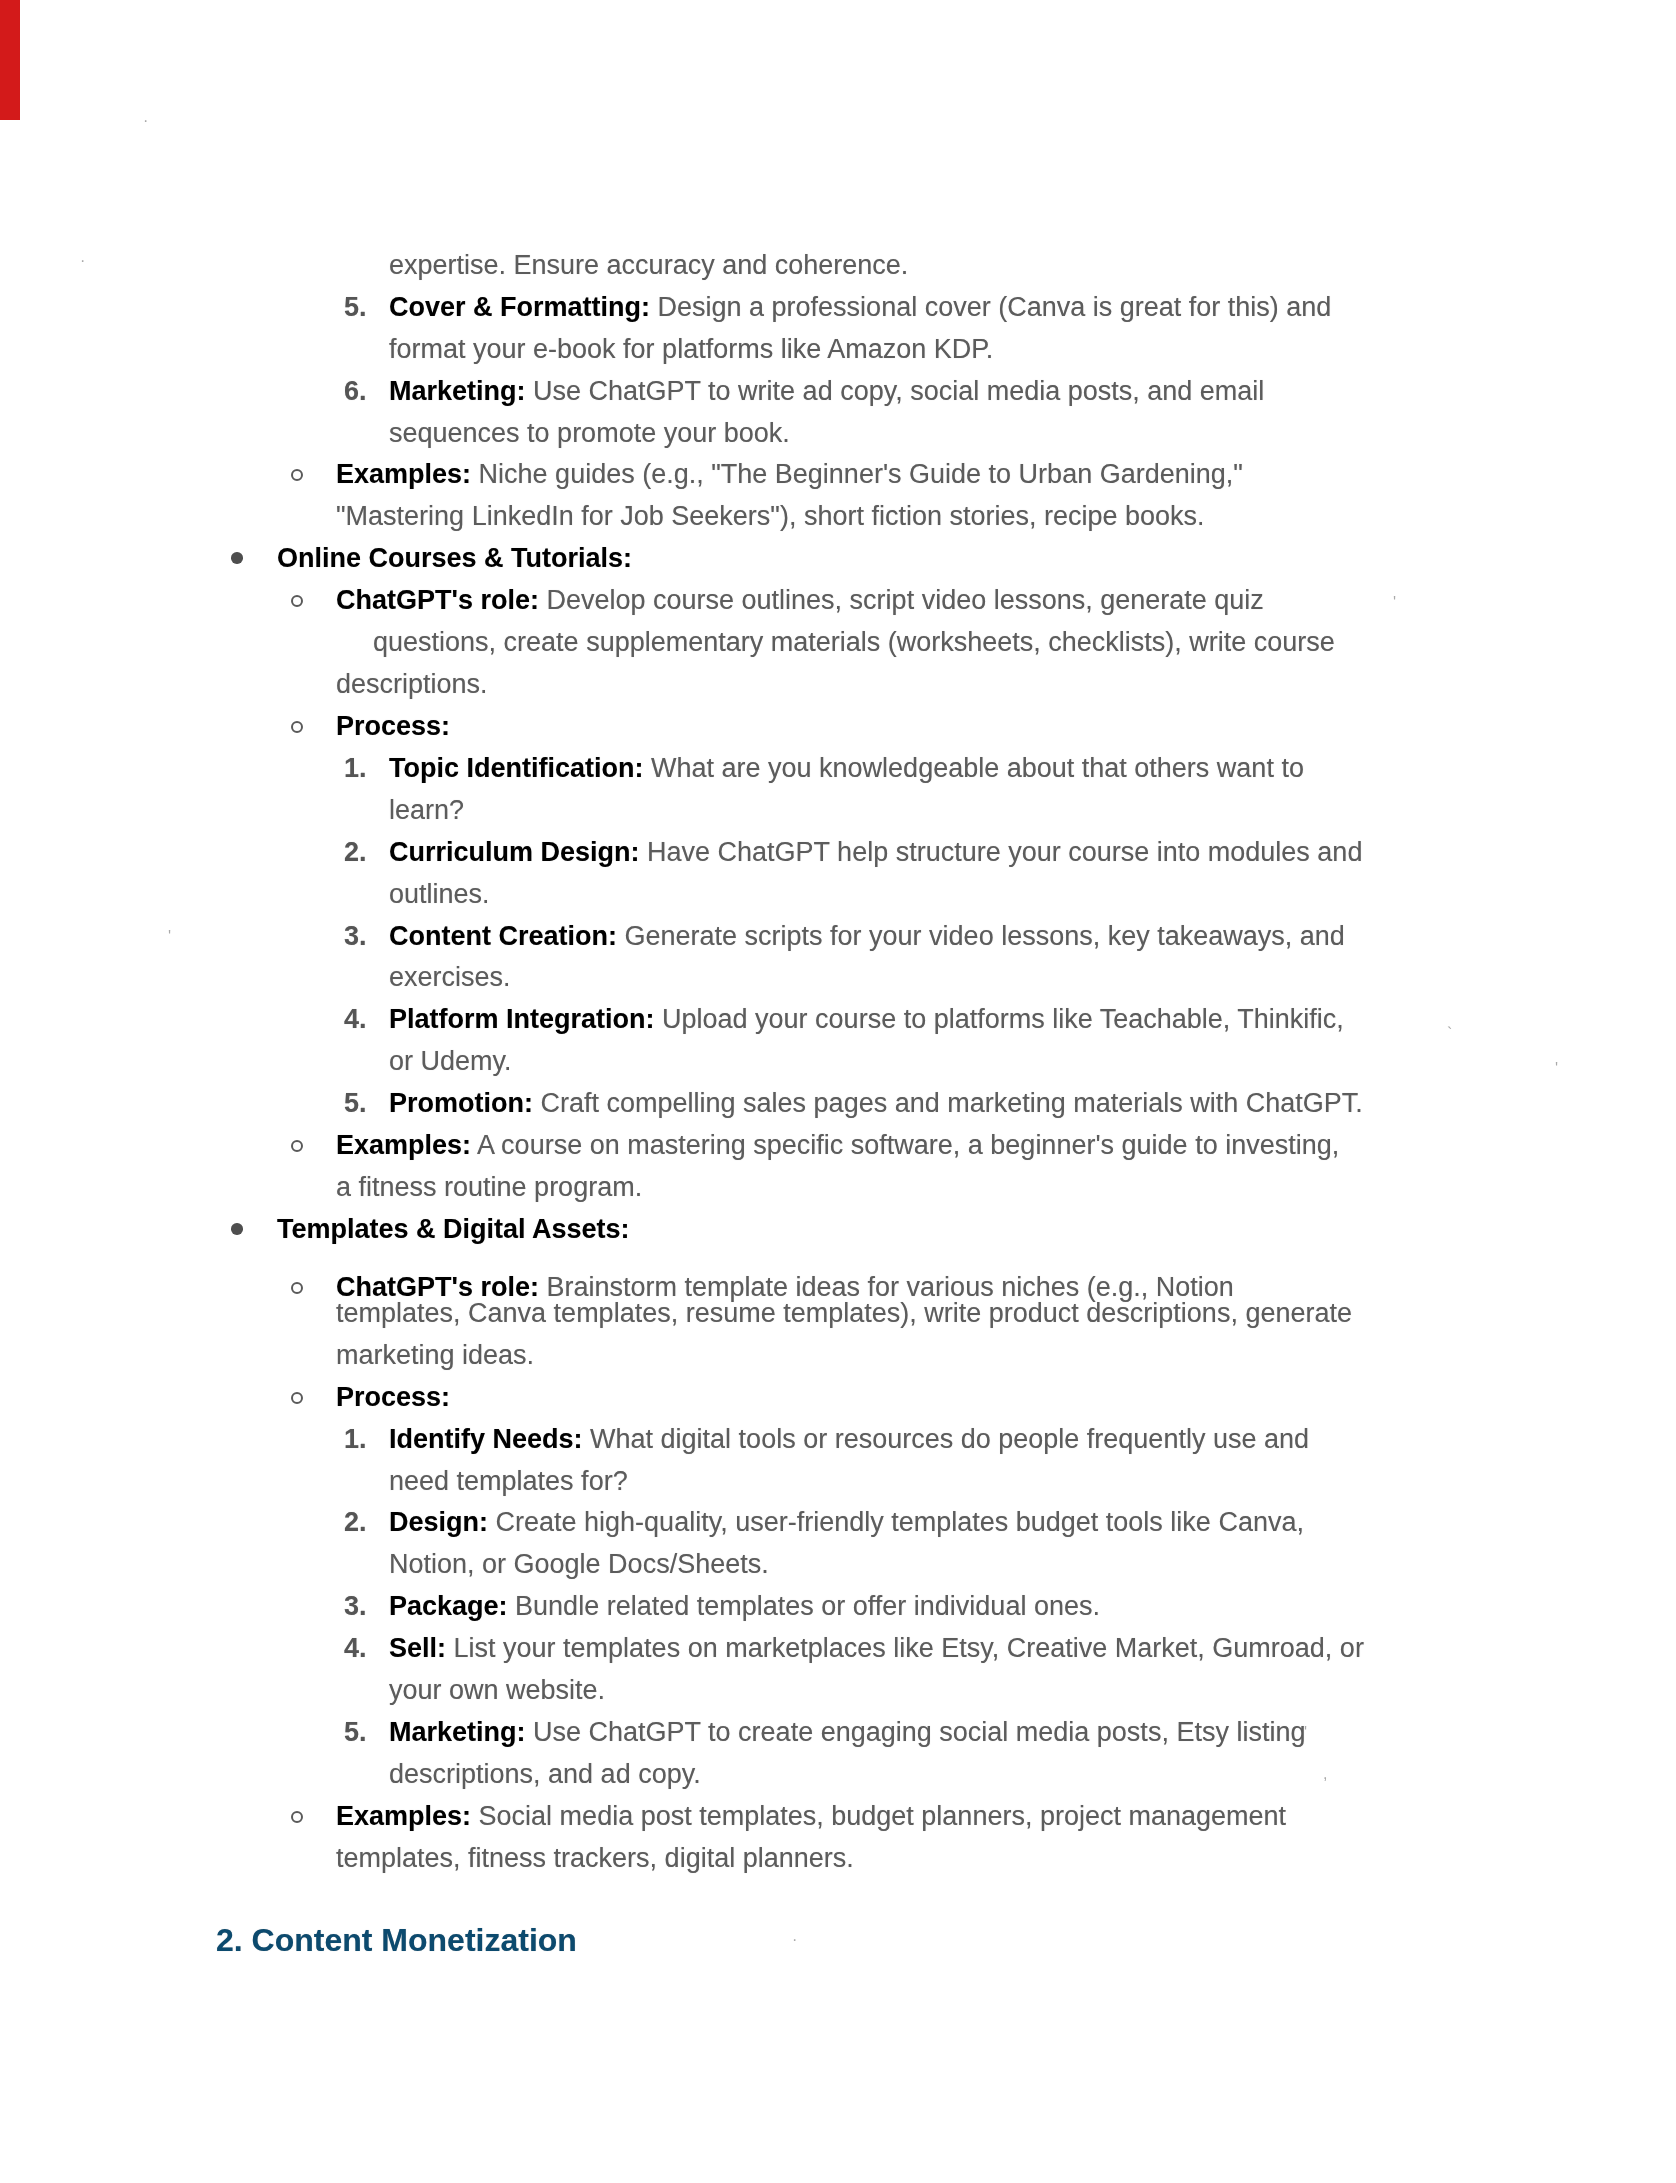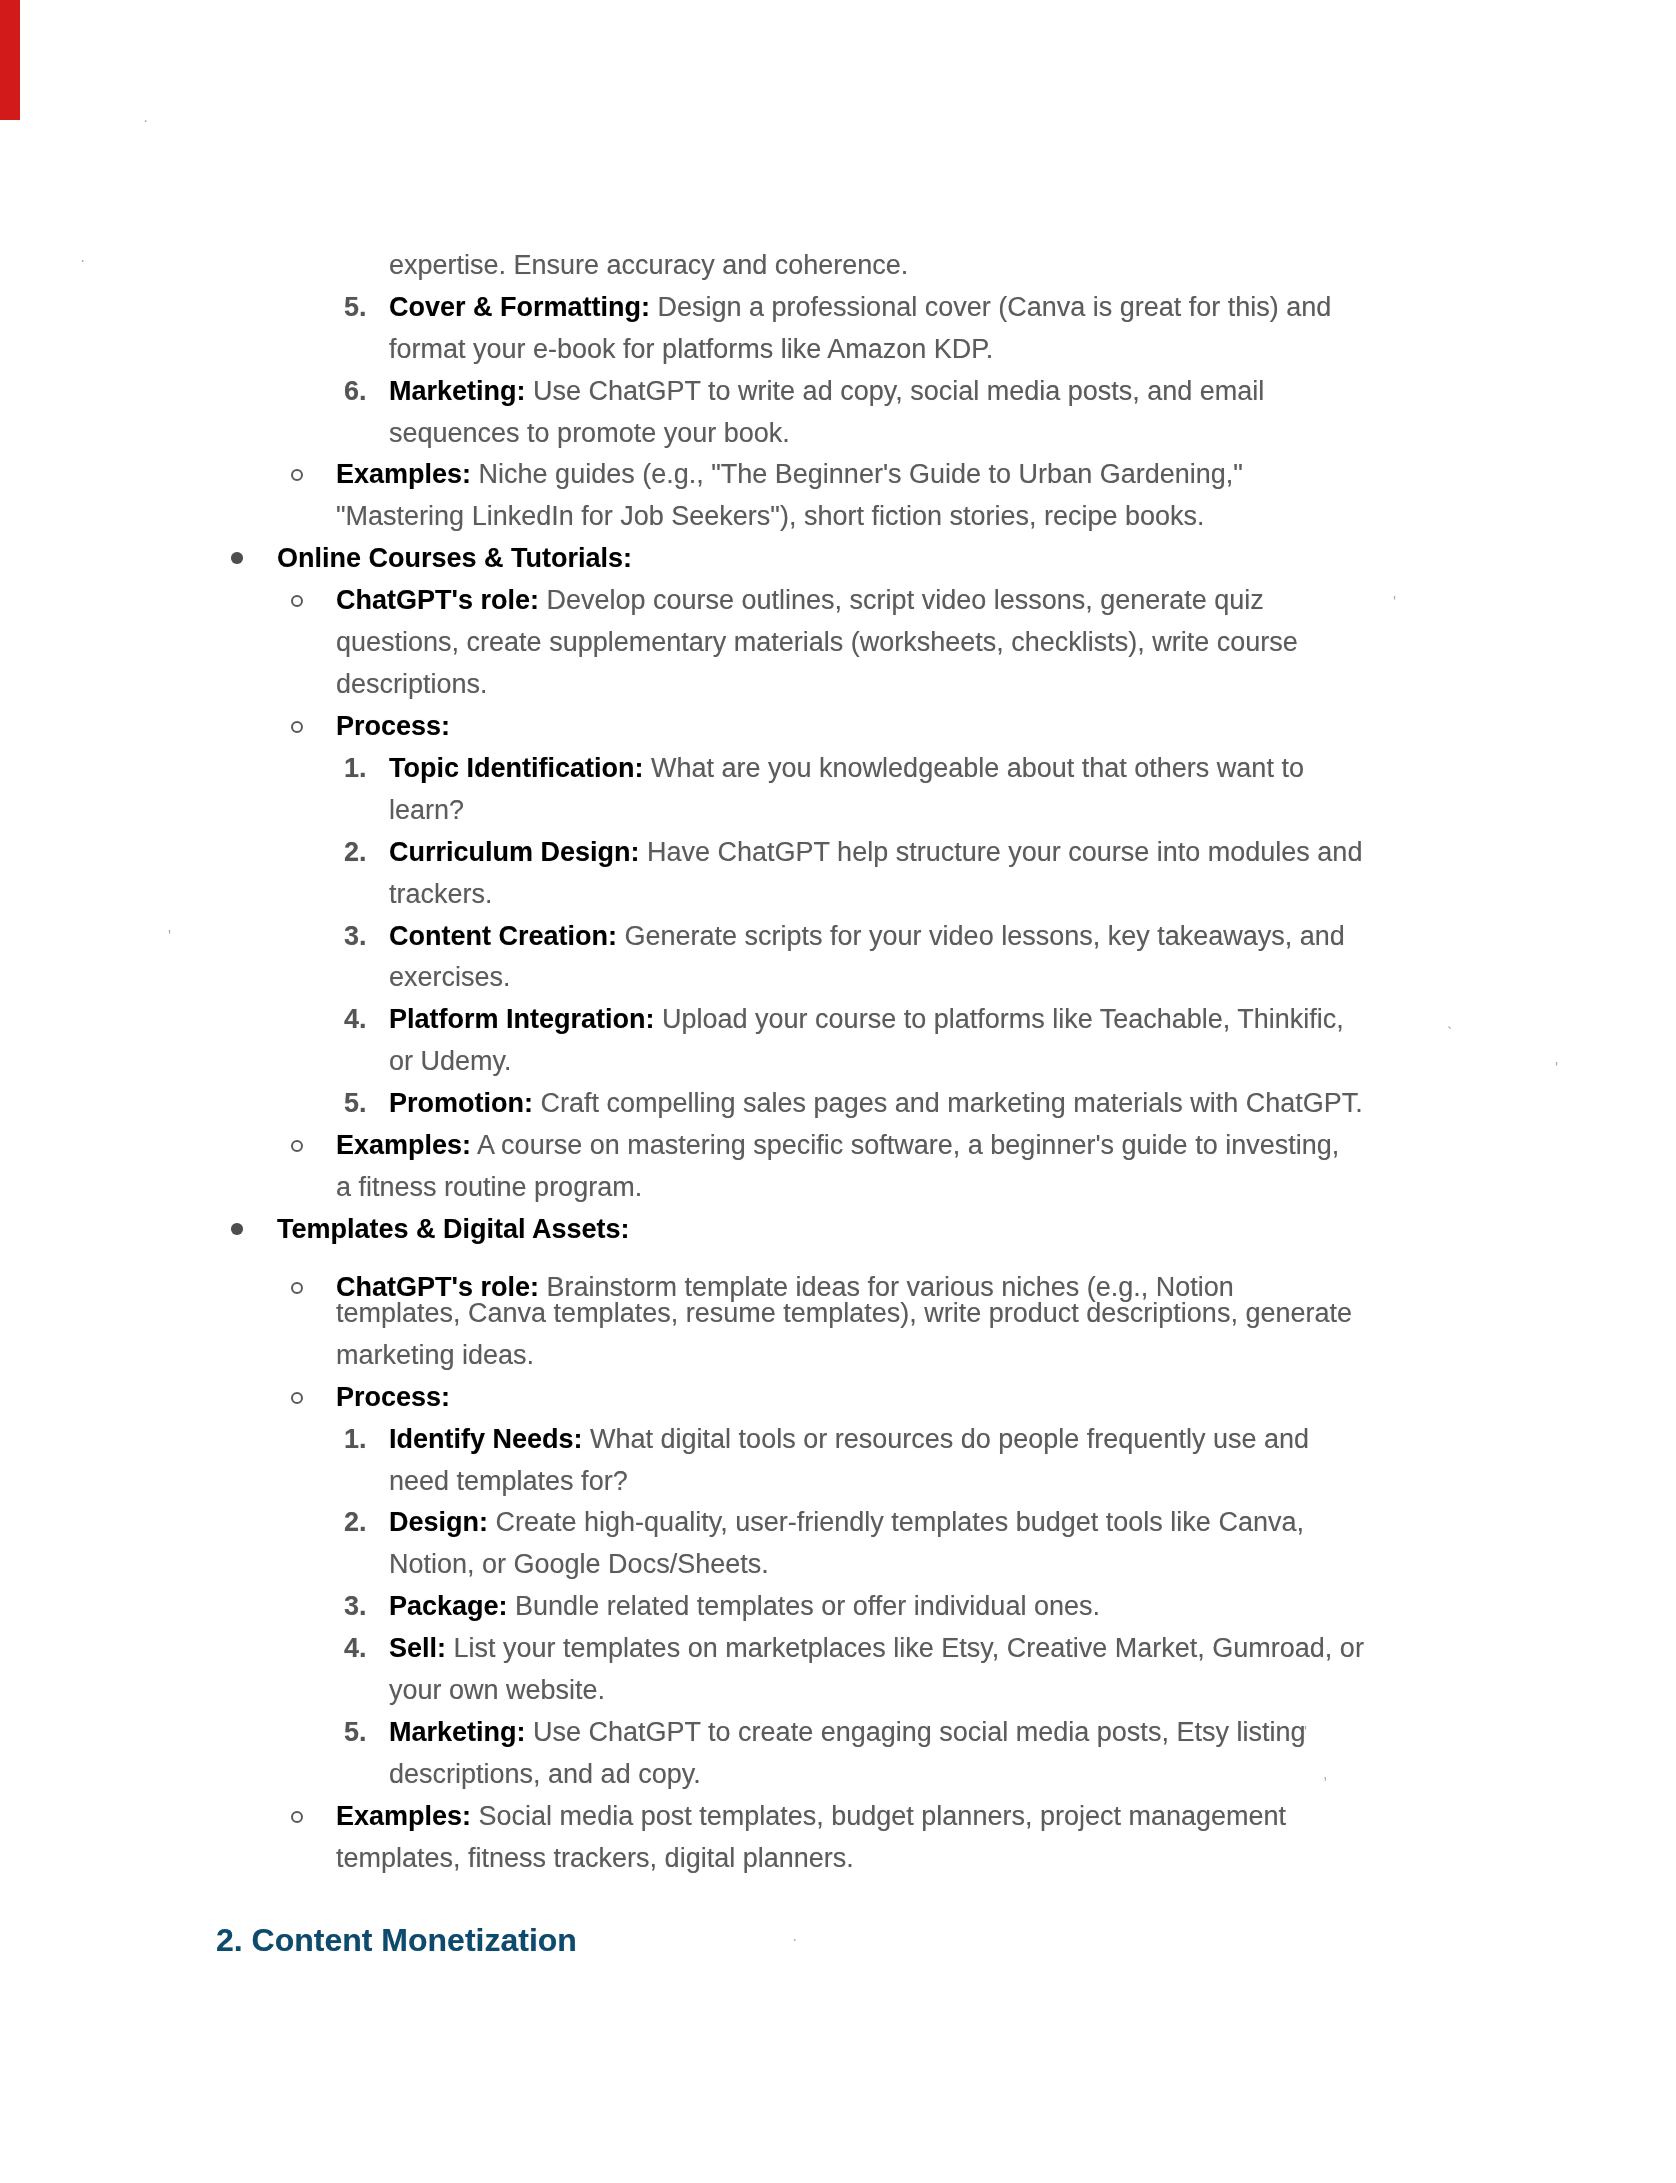--- a/index.html
+++ b/index.html
@@ -62,27 +62,27 @@
   <div id="lines-mount">
       <div class="line ind3" style="top: 249px;"><span>expertise. Ensure accuracy and coherence.</span></div>
       <div class="line ind3" style="top: 291px;"><span class="num">5.</span><span class="b">Cover &amp; Formatting:</span><span> Design a professional cover (Canva is great for this) and</span></div>
       <div class="line ind3" style="top: 333px;"><span>format your e-book for platforms like Amazon KDP.</span></div>
       <div class="line ind3" style="top: 375px;"><span class="num">6.</span><span class="b">Marketing:</span><span> Use ChatGPT to write ad copy, social media posts, and email</span></div>
       <div class="line ind3" style="top: 417px;"><span>sequences to promote your book.</span></div>
       <div class="line ind2" style="top: 458px;"><span class="ring"></span><span class="b">Examples:</span><span> Niche guides (e.g., "The Beginner's Guide to Urban Gardening,"</span></div>
       <div class="line ind2" style="top: 500px;"><span>"Mastering LinkedIn for Job Seekers"), short fiction stories, recipe books.</span></div>
       <div class="line ind1" style="top: 542px;"><span class="dot"></span><span class="b">Online Courses &amp; Tutorials:</span></div>
       <div class="line ind2" style="top: 584px;"><span class="ring"></span><span class="b">ChatGPT's role:</span><span> Develop course outlines, script video lessons, generate quiz</span></div>
-      <div class="line ind2" style="top: 626px;"><span>questions, create supplementary materials (worksheets, checklists), write course</span></div>
+      <div class="line ind2" style="top: 626px; margin-left: 37px;"><span>questions, create supplementary materials (worksheets, checklists), write course</span></div>
       <div class="line ind2" style="top: 668px;"><span>descriptions.</span></div>
       <div class="line ind2" style="top: 710px;"><span class="ring"></span><span class="b">Process:</span></div>
       <div class="line ind3" style="top: 752px;"><span class="num">1.</span><span class="b">Topic Identification:</span><span> What are you knowledgeable about that others want to</span></div>
       <div class="line ind3" style="top: 794px;"><span>learn?</span></div>
       <div class="line ind3" style="top: 836px;"><span class="num">2.</span><span class="b">Curriculum Design:</span><span> Have ChatGPT help structure your course into modules and</span></div>
-      <div class="line ind3" style="top: 878px;"><span>trackers.</span></div>
+      <div class="line ind3" style="top: 878px;"><span>outlines.</span></div>
       <div class="line ind3" style="top: 920px;"><span class="num">3.</span><span class="b">Content Creation:</span><span> Generate scripts for your video lessons, key takeaways, and</span></div>
       <div class="line ind3" style="top: 961px;"><span>exercises.</span></div>
       <div class="line ind3" style="top: 1003px;"><span class="num">4.</span><span class="b">Platform Integration:</span><span> Upload your course to platforms like Teachable, Thinkific,</span></div>
       <div class="line ind3" style="top: 1045px;"><span>or Udemy.</span></div>
       <div class="line ind3" style="top: 1087px;"><span class="num">5.</span><span class="b">Promotion:</span><span> Craft compelling sales pages and marketing materials with ChatGPT.</span></div>
       <div class="line ind2" style="top: 1129px;"><span class="ring"></span><span class="b">Examples:</span><span> A course on mastering specific software, a beginner's guide to investing,</span></div>
       <div class="line ind2" style="top: 1171px;"><span>a fitness routine program.</span></div>
       <div class="line ind1" style="top: 1213px;"><span class="dot"></span><span class="b">Templates &amp; Digital Assets:</span></div>
       <div class="line ind2" style="top: 1255px; margin-top: 16px;"><span class="ring"></span><span class="b">ChatGPT's role:</span><span> Brainstorm template ideas for various niches (e.g., Notion</span></div>
       <div class="line ind2" style="top: 1297px;"><span>templates, Canva templates, resume templates), write product descriptions, generate</span></div>

